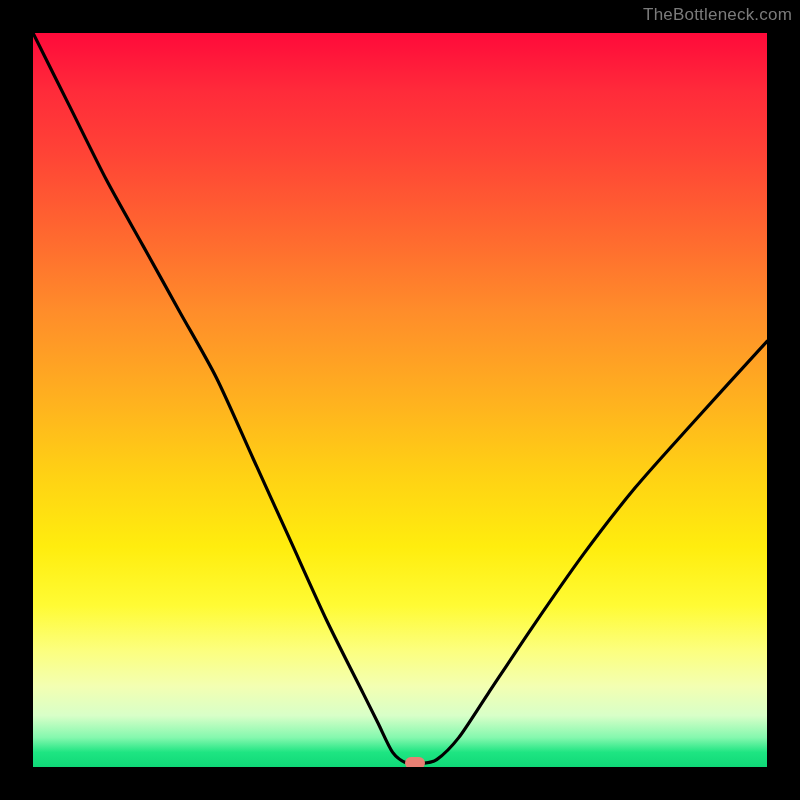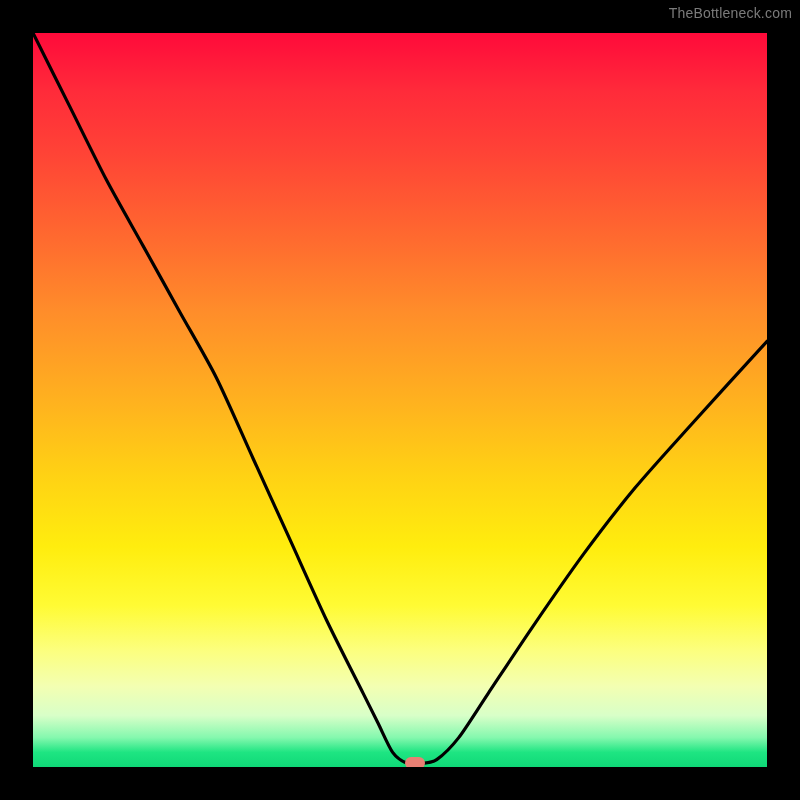--- a/index.html
+++ b/index.html
@@ -65,21 +65,21 @@
     height: 12px;
     border-radius: 6px;
     background: #e88074;
     transform: translate(-50%, -50%);
   }
   .watermark {
     position: absolute;
     top: 5px;
     right: 8px;
     color: #7b7b7b;
-    font-size: 14px;
+    font-size: 17px;
     font-weight: 500;
     letter-spacing: 0.2px;
   }
 </style>
 </head>
 <body>
 
 <div class="frame">
 
   <div class="plot-area">

